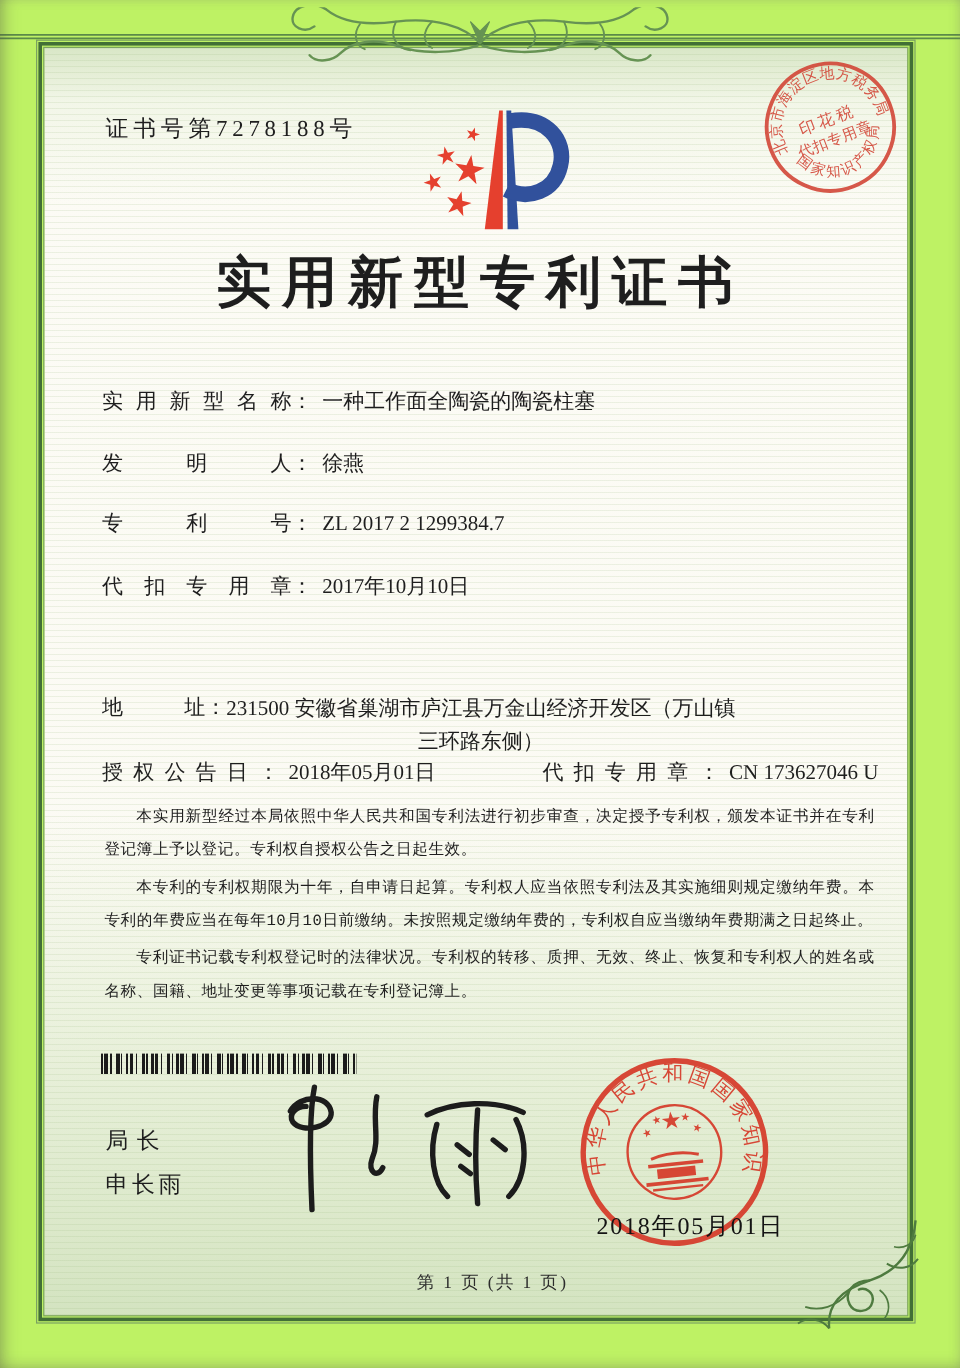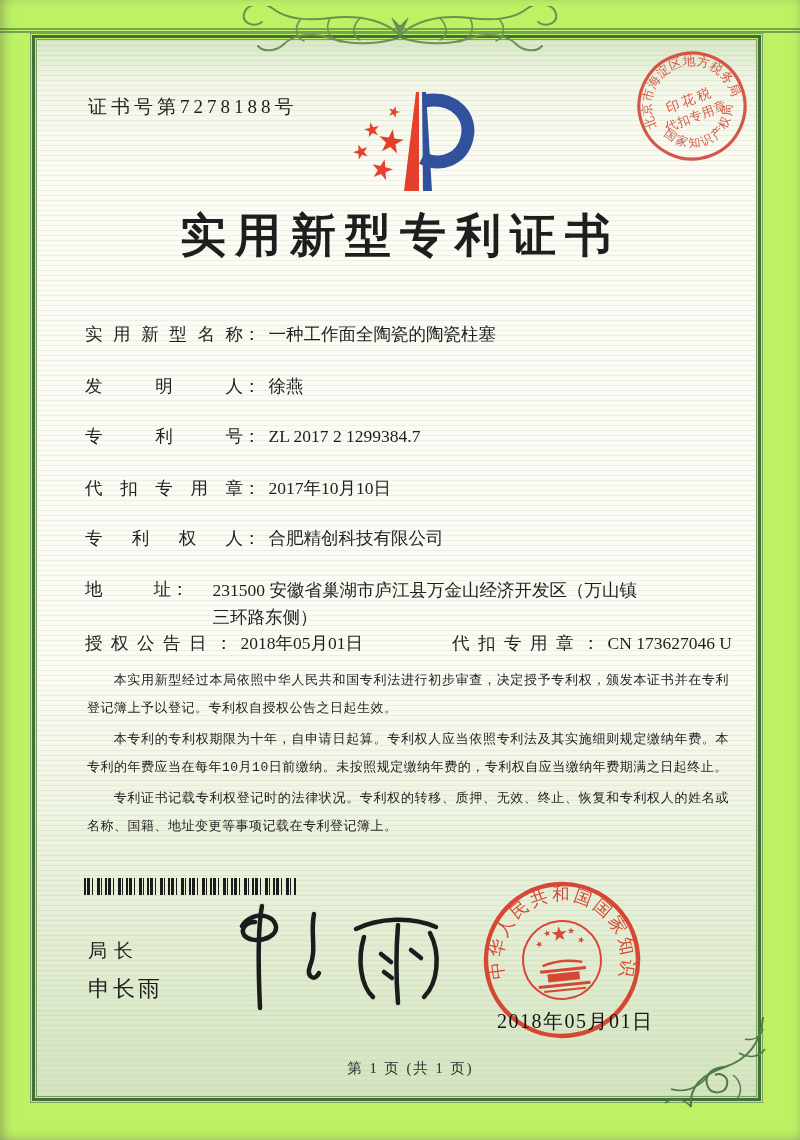--- a/index.html
+++ b/index.html
@@ -20,31 +20,31 @@
               rgba(252,252,247,.0) 130px, rgba(252,252,247,0) 640px,
               rgba(213,230,192,.40) 800px, rgba(205,224,183,.72) 1000px, rgba(200,221,178,.8) 1066px),
           linear-gradient(180deg,#fcfbf5,#fbfaf3);}
   .txt{position:absolute;z-index:3;}
   .cert-no{left:88px;top:94px;font-size:19px;letter-spacing:4px;}
   .title{left:0;right:0;top:205px;text-align:center;font-size:46px;font-weight:bold;letter-spacing:9px;}
   .row{left:85px;font-size:17.5px;white-space:nowrap;}
   .flabel{display:inline-block;width:158px;text-align:justify;text-align-last:justify;}
   .fvalue{margin-left:8px;}
   .addr-label{display:inline-block;width:86px;text-align:justify;text-align-last:justify;vertical-align:top;}
-  .addr-val{display:inline-block;vertical-align:top;margin-left:24px;line-height:27px;}
+  .addr-val{display:inline-block;vertical-align:top;margin-left:0;line-height:27px;text-align:center;}
   .grant-label{letter-spacing:8.5px;}
   .paras{left:83px;top:663px;width:650px;}
   .paras p{margin:4px;font-size:13px;line-height:27.6px;letter-spacing:.5px;text-indent:2.05em;text-align:justify;font-family:Liberation Mono, monospace;}
   .barcode{position:absolute;left:84px;top:878px;width:213px;height:17px;z-index:3;
         background:repeating-linear-gradient(90deg,#1b1b1b 0 2px,transparent 2px 3px,
           #1b1b1b 3px 6px,transparent 6px 8px,#1b1b1b 8px 9px,transparent 9px 13px,
           #1b1b1b 13px 16px,transparent 16px 17px,#1b1b1b 17px 18px,transparent 18px 21px);}
   .signer-title{left:88px;top:938px;font-size:19px;letter-spacing:7px;
         font-family:"Liberation Sans","DejaVu Sans",sans-serif;}
-  .signer-name{left:88px;top:974px;font-size:22px;letter-spacing:3px;
+  .signer-name{left:88px;top:974px;font-size:19px;letter-spacing:3px;
         font-family:"Liberation Sans","DejaVu Sans",sans-serif;}
   .sig-svg{position:absolute;left:198px;top:902px;z-index:4;}
   .seal-svg{position:absolute;left:478px;top:876px;z-index:4;transform:rotate(-6deg);opacity:.93;}
   .seal-date{left:497px;top:1008px;font-size:20px;letter-spacing:1.5px;z-index:5;color:#141414;}
   .stamp-svg{position:absolute;left:633px;top:47px;z-index:5;transform:rotate(-21deg);opacity:.88;}
   .footer{left:0;right:0;top:1059px;text-align:center;font-size:14.5px;letter-spacing:2px;color:#2c2c2c;margin-left:21px;}
   .ornament-top{position:absolute;left:0;top:6px;z-index:2;}
   .ornament-corner{position:absolute;left:655px;top:1015px;z-index:2;}
   .logo-svg{position:absolute;left:318px;top:90px;z-index:3;}
 </style>
@@ -120,23 +120,20 @@
     <span class="flabel">发明人</span><span>：</span><span class="fvalue">徐燕</span>
   </div>
   <div class="txt row" style="top:322px">
     <span class="flabel">实用新型名称</span><span>：</span><span class="fvalue">一种工作面全陶瓷的陶瓷柱塞</span>
   </div>
   <div class="txt row" style="top:424px">
     <span class="flabel">专利号</span><span>：</span><span class="fvalue">ZL 2017 2 1299384.7</span>
   </div>
   <div class="txt row" style="top:476px">
     <span class="flabel">代扣专用章</span><span>：</span><span class="fvalue">2017年10月10日</span>
-  </div>
-  <div class="txt row" style="top:526px">
-    <span class="flabel">专利权人</span><span>：</span><span class="fvalue">合肥精创科技有限公司</span>
   </div>
   <div class="txt row" style="top:577px">
     <span class="addr-label">地址</span><span style="vertical-align:top">：</span><span class="addr-val"><span style="display:block">231500 安徽省巢湖市庐江县万金山经济开发区（万山镇</span><span style="display:block">三环路东侧）</span></span>
   </div>
 
   <div class="txt row" style="top:631px">
     <span class="grant-label">授权公告日</span><span>：</span><span class="fvalue">2018年05月01日</span>
   </div>
   <div class="txt row" style="top:631px;left:452px">
     <span class="grant-label">代扣专用章</span><span>：</span><span class="fvalue">CN 173627046 U</span>

